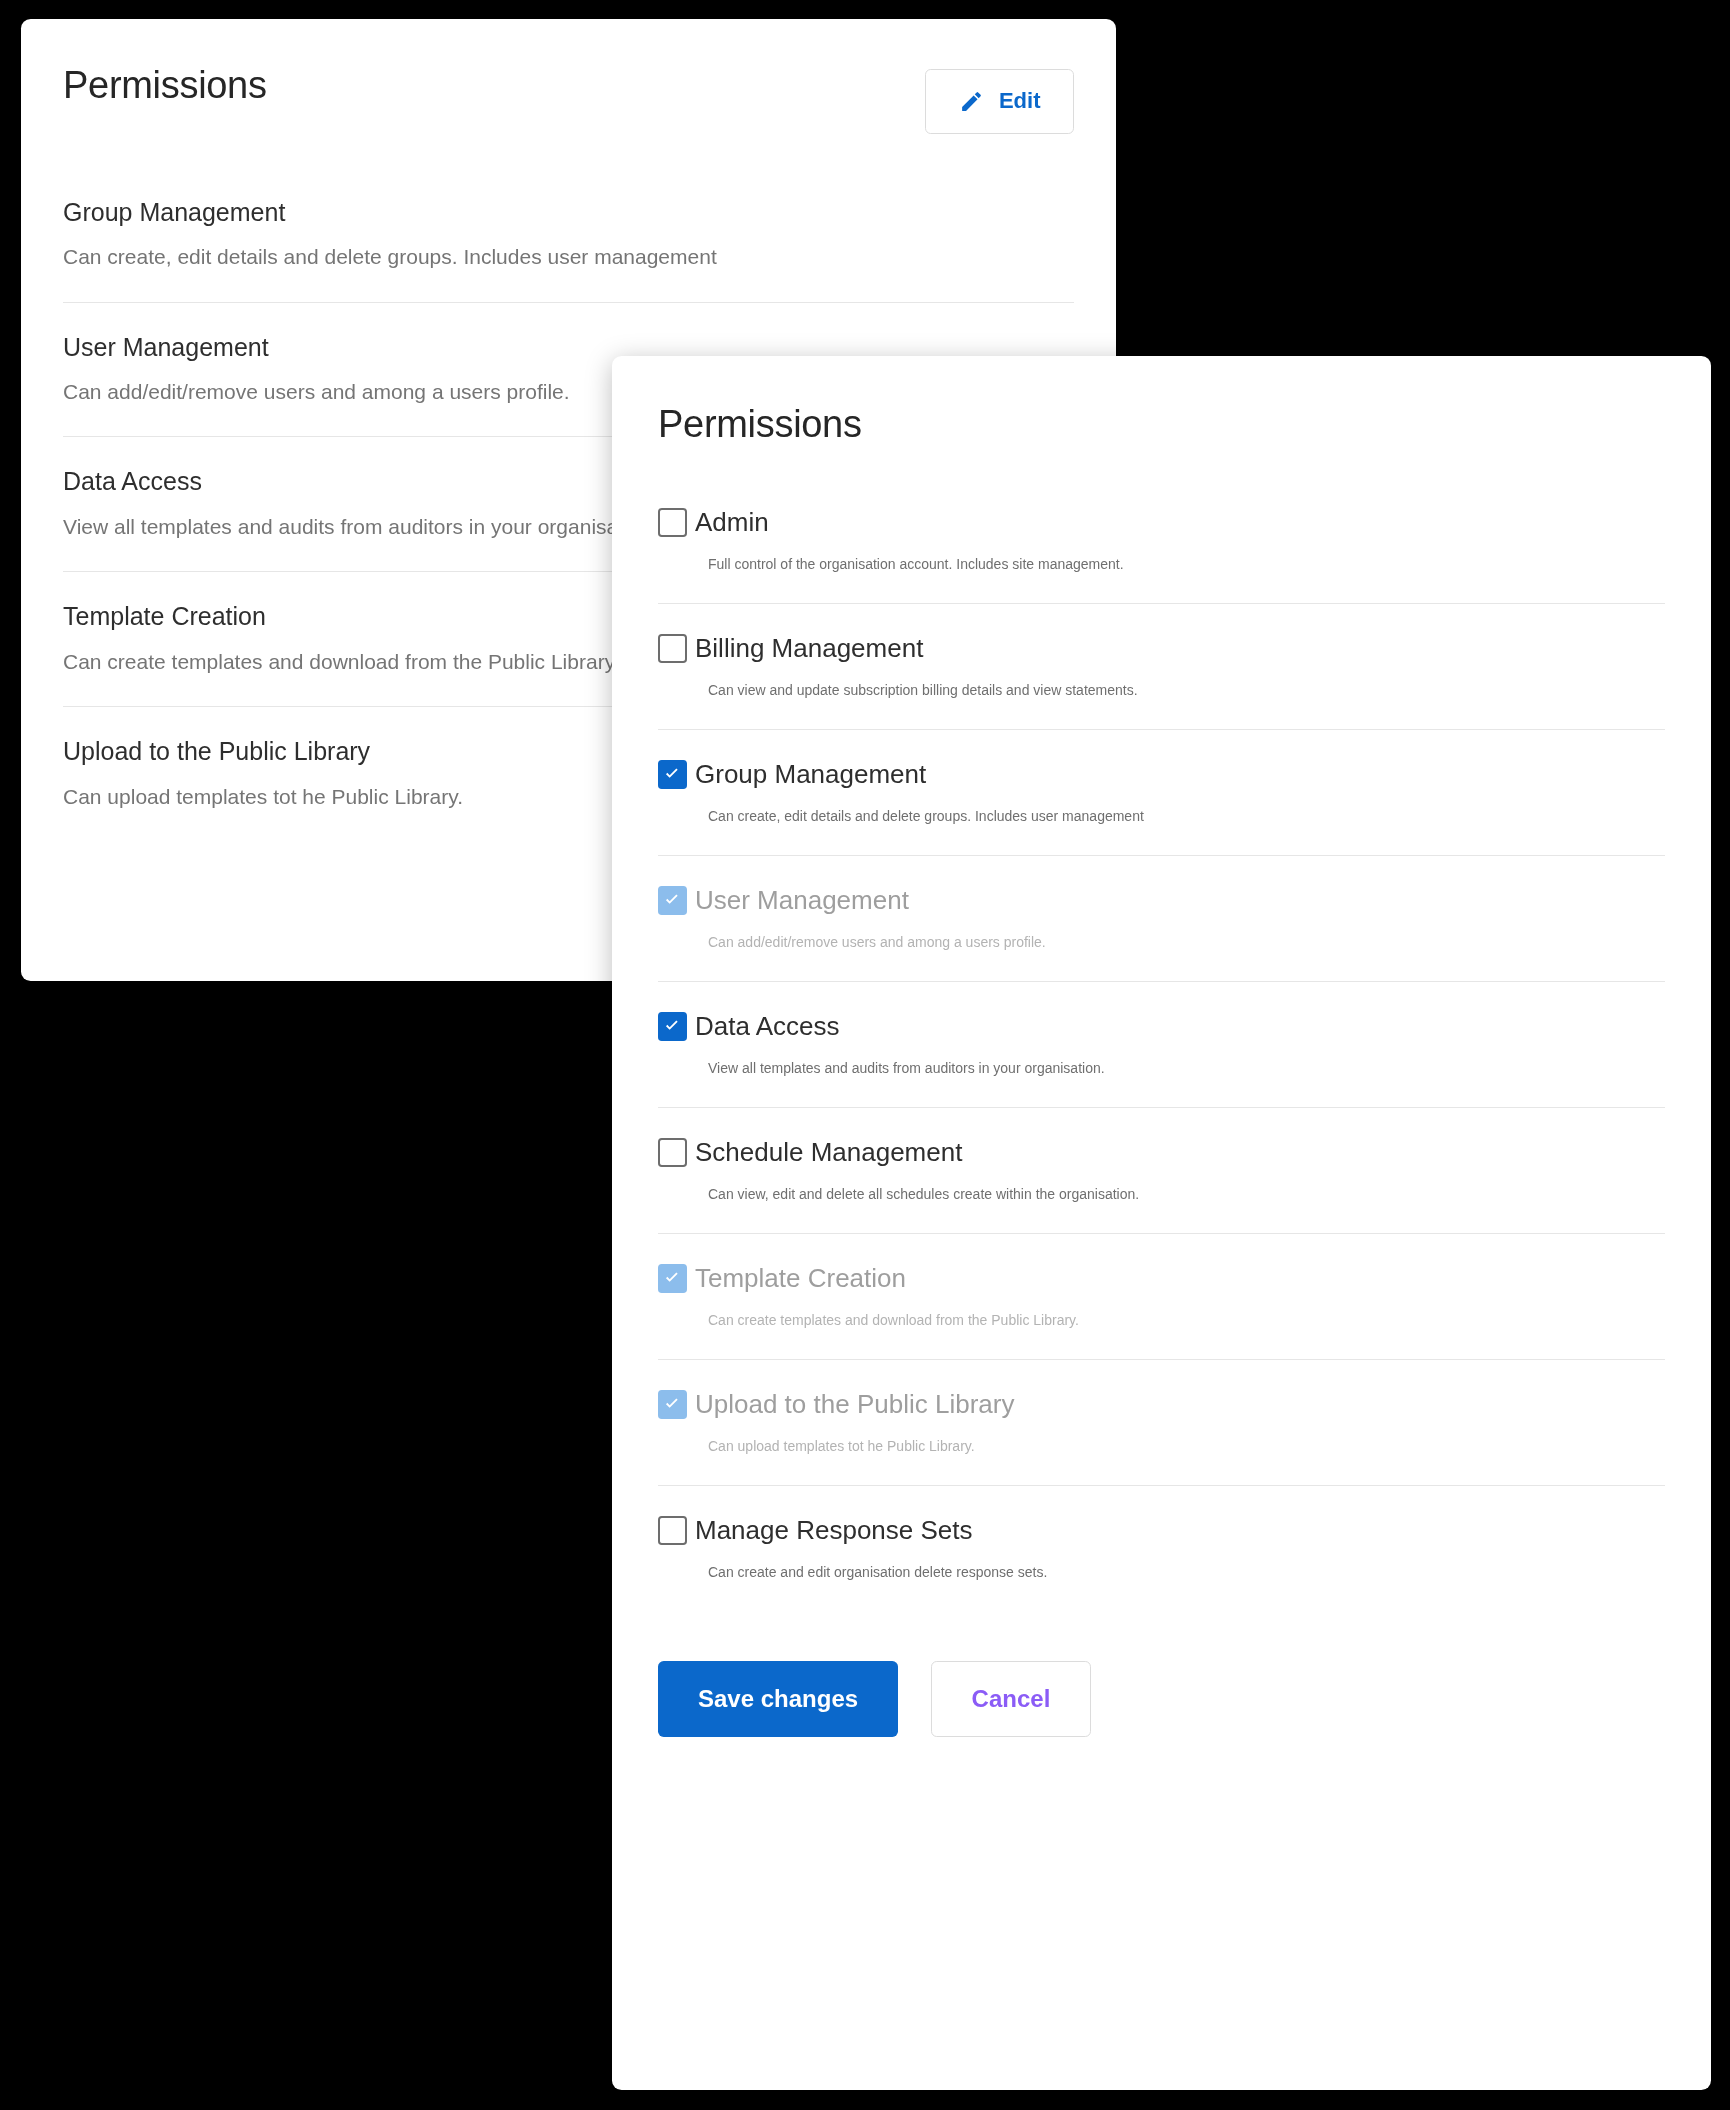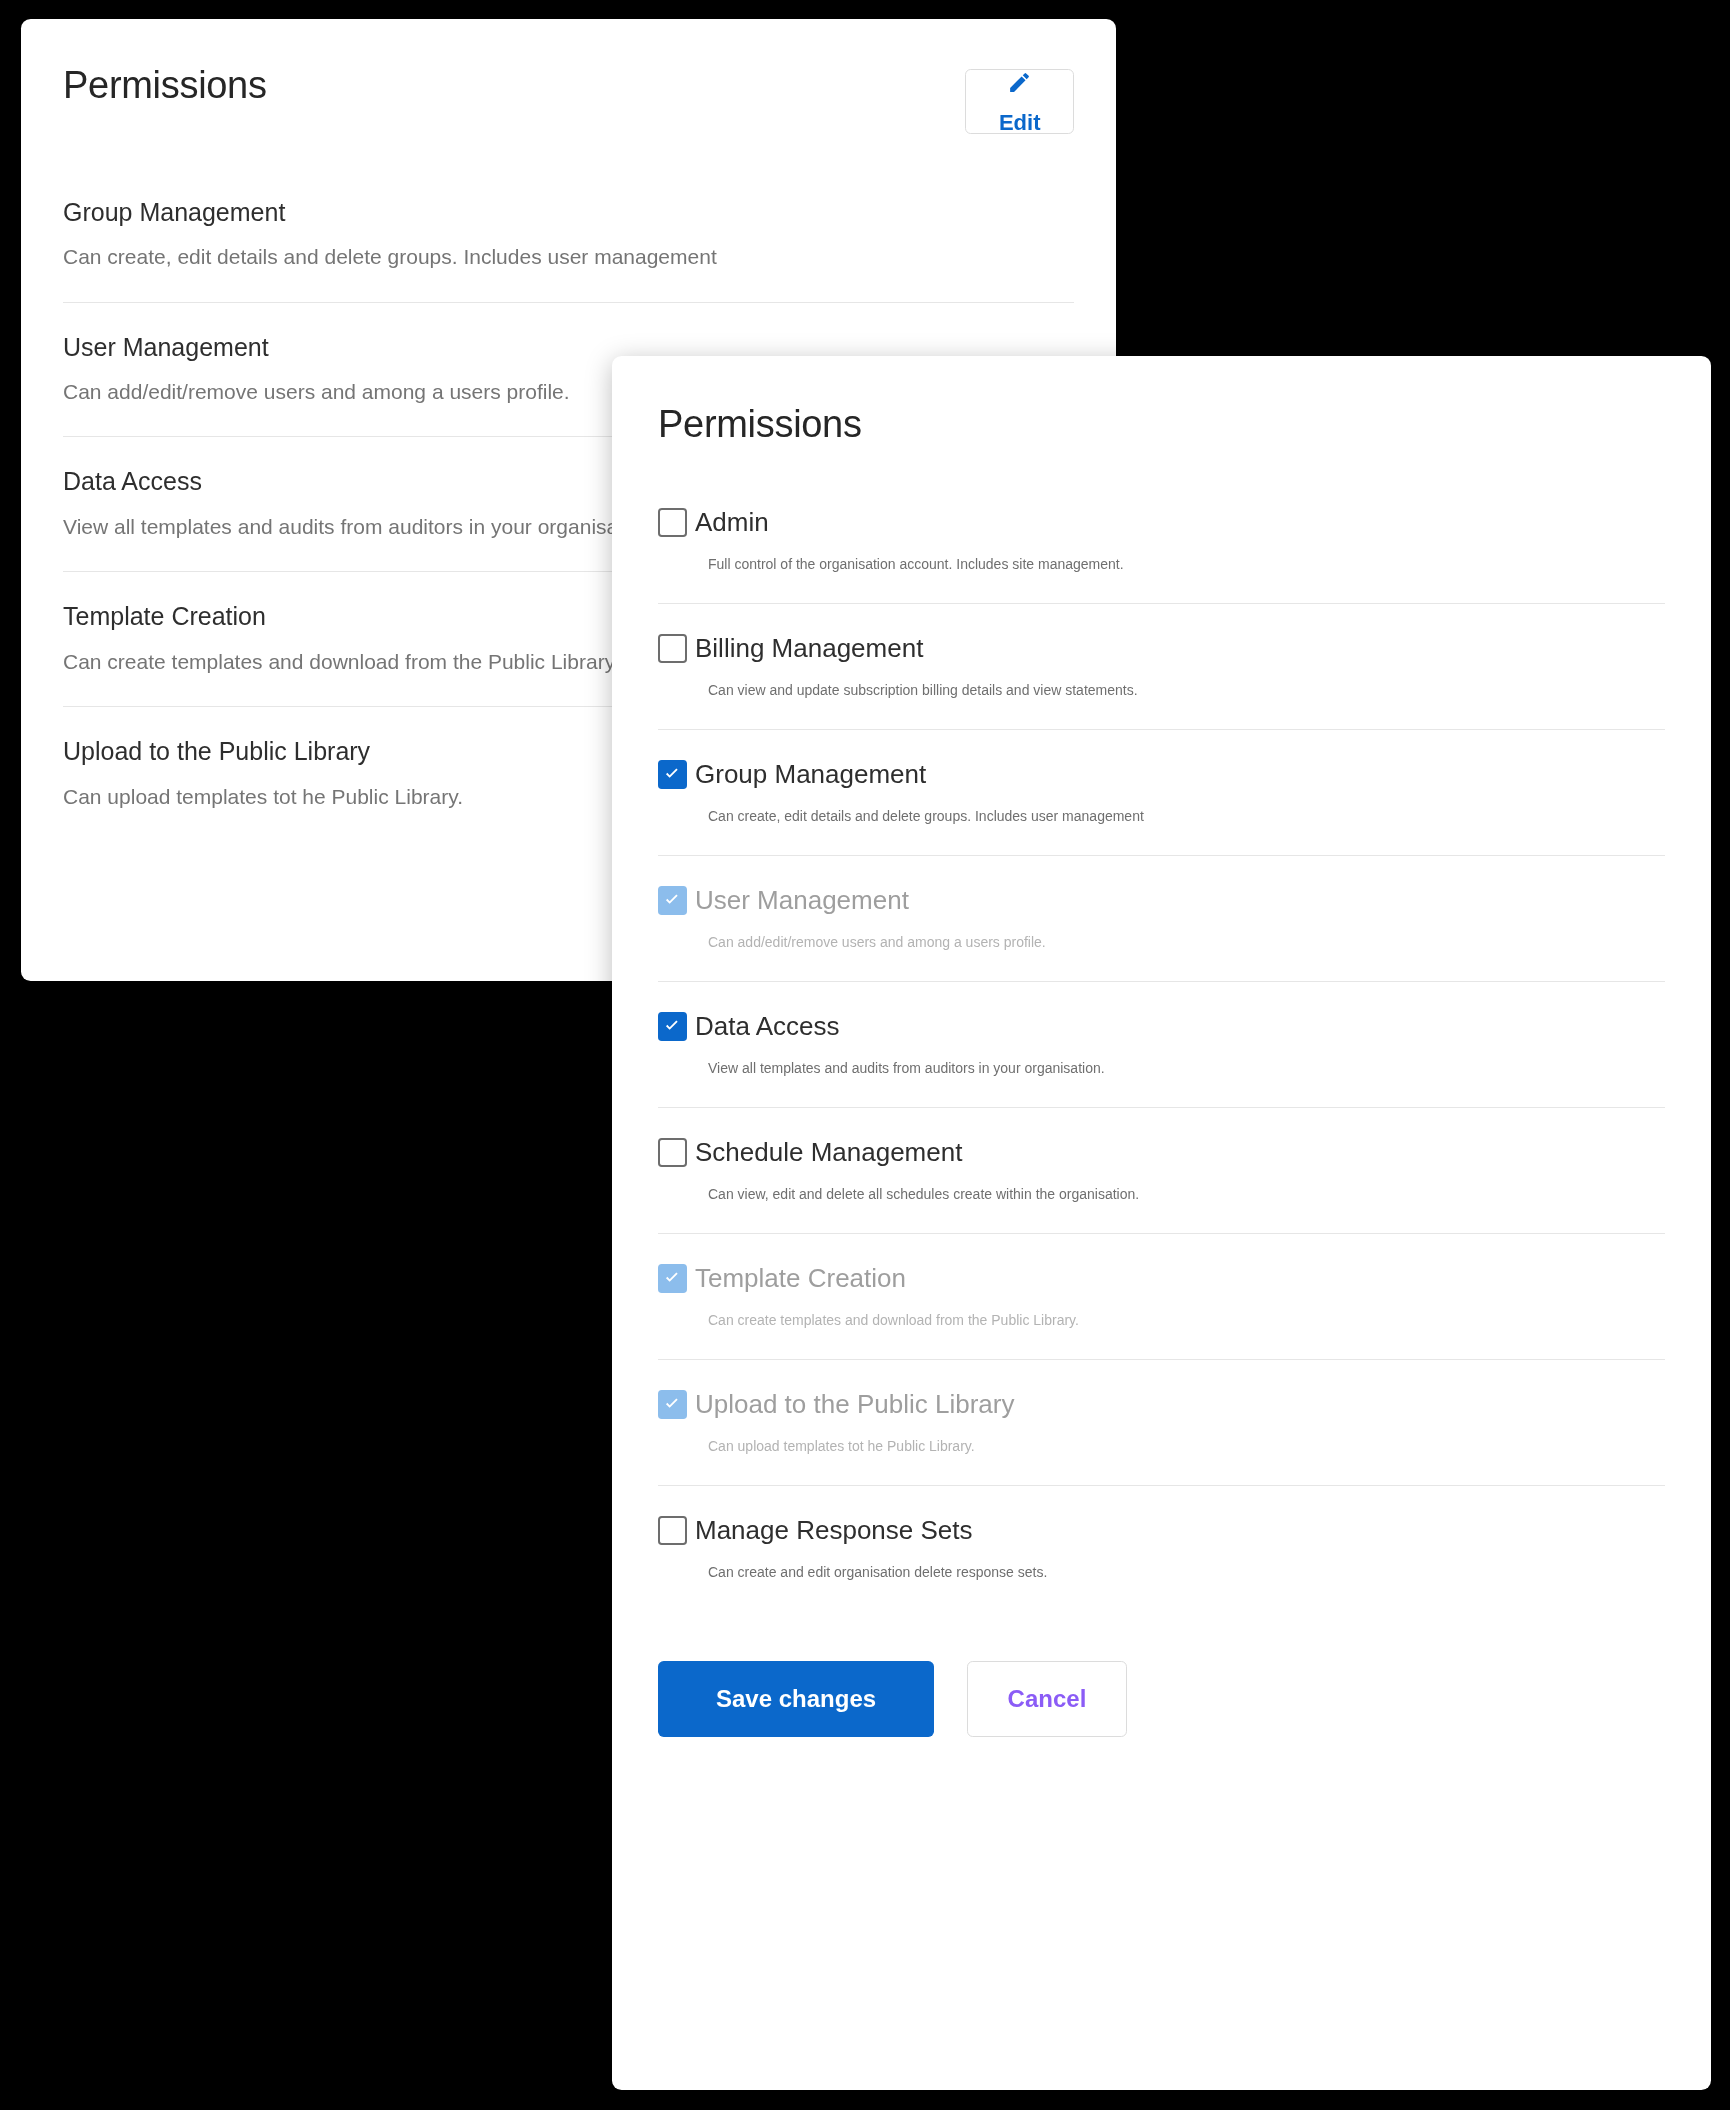--- a/index.html
+++ b/index.html
@@ -52,21 +52,20 @@
     display: inline-flex;
     align-items: center;
     gap: 15.3px;
     background: #ffffff;
     border: 1px solid #dcdcdc;
     border-radius: 5.7px;
     padding: 0 32.5px;
     height: 65px;
     cursor: pointer;
     margin-top: 5.7px;
-    flex-direction: column;
   }
   .edit-btn .pencil { display: block; width: 25px; height: 25px; }
   .edit-btn-label {
     font-size: 22px;
     font-weight: 700;
     color: #0b68cb;
     font-family: "Liberation Sans", sans-serif;
   }
 
   .bg-list { margin-top: 63px; }
@@ -174,21 +173,21 @@
     padding-top: 50px;
     padding-bottom: 46px;
   }
 
   .btn-primary {
     background: #0b68cb;
     color: #ffffff;
     border: none;
     border-radius: 5.7px;
     height: 76px;
-    padding: 0 58px;
+    padding: 0 40px;
     font-size: 24px;
     font-weight: 700;
     font-family: "Liberation Sans", sans-serif;
     cursor: pointer;
   }
   .btn-secondary {
     background: #ffffff;
     color: #8b5cf6;
     border: 1px solid #dcdcdc;
     border-radius: 5.7px;

